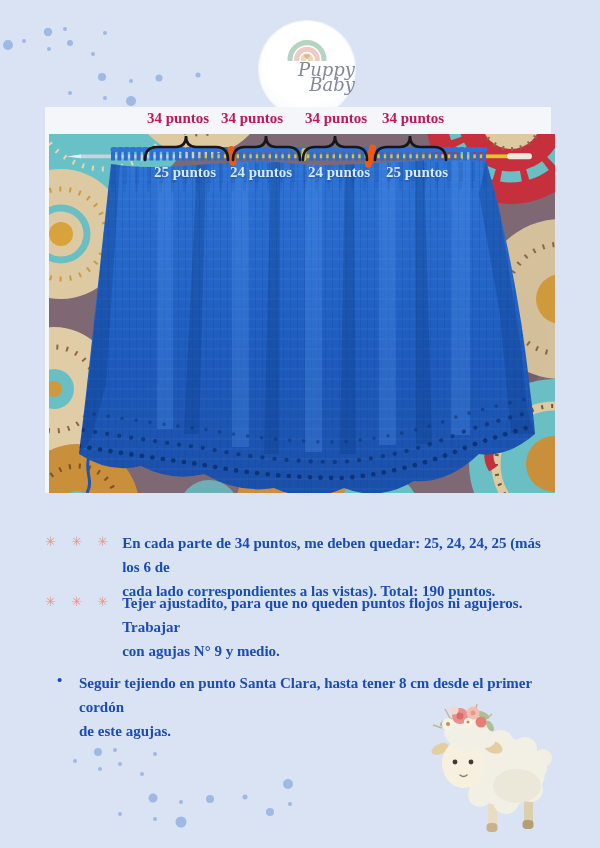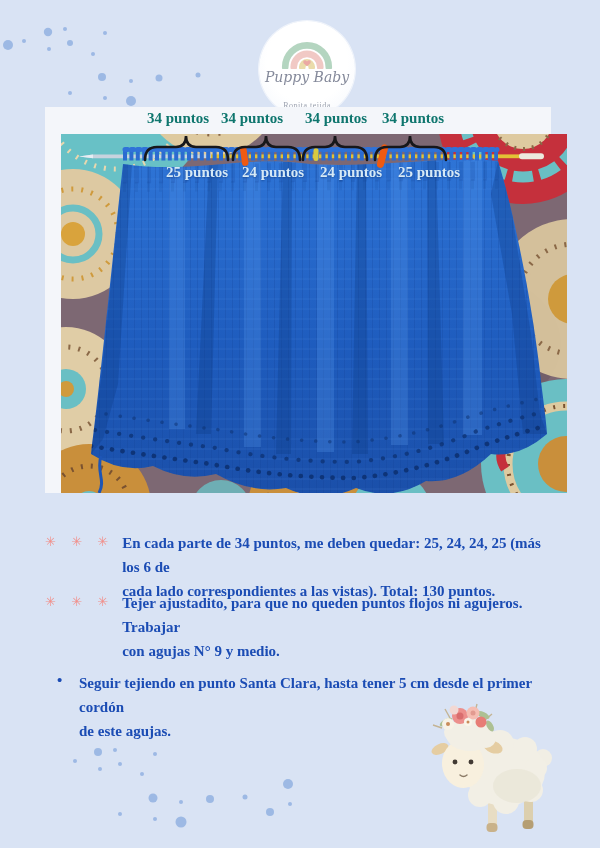--- a/index.html
+++ b/index.html
@@ -15,36 +15,36 @@
   .logo{
     position:absolute;left:259px;top:21px;width:96px;height:96px;
     border-radius:50%;
     background:radial-gradient(circle at 50% 42%, #ffffff 55%, #f2f6fc 100%);
     display:flex;flex-direction:column;align-items:center;justify-content:flex-start;
     box-shadow:0 0 0 1px rgba(255,255,255,.6);
   }
   .logo svg{margin-top:12px;}
   .logo .brand{
     font-family:"DejaVu Serif", serif;
-    font-style:italic;font-size:14px;color:#84899a;margin-top:1px;line-height:15px;
+    font-style:italic;font-size:18px;color:#84899a;margin-top:1px;line-height:15px;text-align:right;
   }
   .logo .tagline{
     font-size:8px;color:#9aa0ae;letter-spacing:.5px;margin-top:16px;
   }
   
   .card{
     position:absolute;left:45px;top:107px;width:506px;height:386px;
     background:#f4f6fa;
   }
   .top-label{
     position:absolute;top:3px;transform:translateX(-50%);
-    font-size:15px;font-weight:bold;color:#0f766e;white-space:nowrap;
+    font-size:15px;font-weight:bold;color:#be185d;white-space:nowrap;
   }
   .photo{
-    position:absolute;left:16px;top:27px;width:506px;height:359px;overflow:hidden;
+    position:absolute;left:4px;top:27px;width:506px;height:359px;overflow:hidden;
   }
   .photo-label{
     position:absolute;top:30px;transform:translateX(-50%);
     font-size:15px;font-weight:600;color:#d6e9f6;white-space:nowrap;
     text-shadow:0 1px 2px rgba(15,55,120,.55);
   }
   .braces{position:absolute;left:0;top:0;width:506px;height:80px;pointer-events:none;}
   
   .note{position:absolute;left:45px;width:512px;display:flex;}
   .note .marker{
@@ -268,36 +268,36 @@
         <path d="M258,53 C258,45 261,40 270,40 L280,40 C286,40 290,37 290,29 C290,37 294,40 300,40 L310,40 C319,40 322,45 322,53"></path>
         <path d="M330,53 C330,45 333,40 342,40 L355,40 C361,40 365,37 365,29 C365,37 369,40 375,40 L389,40 C398,40 401,45 401,53"></path>
       </g>
     </svg>
   </div>
 
   <div class="note" style="top:531px">
     <div class="marker">✳ ✳ ✳</div>
     <div class="text">
       <div>En cada parte de 34 puntos, me deben quedar: 25, 24, 24, 25 (más los 6 de</div>
-      <div>cada lado correspondientes a las vistas). Total: 130 puntos.</div>
+      <div>cada lado correspondientes a las vistas). Total: 190 puntos.</div>
     </div>
   </div>
 
   <div class="note" style="top:591px">
     <div class="marker">✳ ✳ ✳</div>
     <div class="text">
       <div><span>Tejer </span><span class="u">ajustadito</span><span>, para que no queden puntos flojos ni agujeros. Trabajar</span></div>
       <div>con agujas N° 9 y medio.</div>
     </div>
   </div>
 
   <div class="note dot" style="top:671px">
     <div class="marker">•</div>
     <div class="text">
-      <div>Seguir tejiendo en punto Santa Clara, hasta tener 5 cm desde el primer cordón</div>
+      <div>Seguir tejiendo en punto Santa Clara, hasta tener 8 cm desde el primer cordón</div>
       <div>de este agujas.</div>
     </div>
   </div>
 
   <svg class="abs" style="left:430px;top:702px" width="135" height="138" viewBox="0 0 135 138">
 
     <circle cx="113" cy="56" r="9" fill="#f1eee4"></circle>
 
     <g>
       <rect x="58" y="95" width="9" height="32" rx="3" fill="#e8ddc4"></rect>

